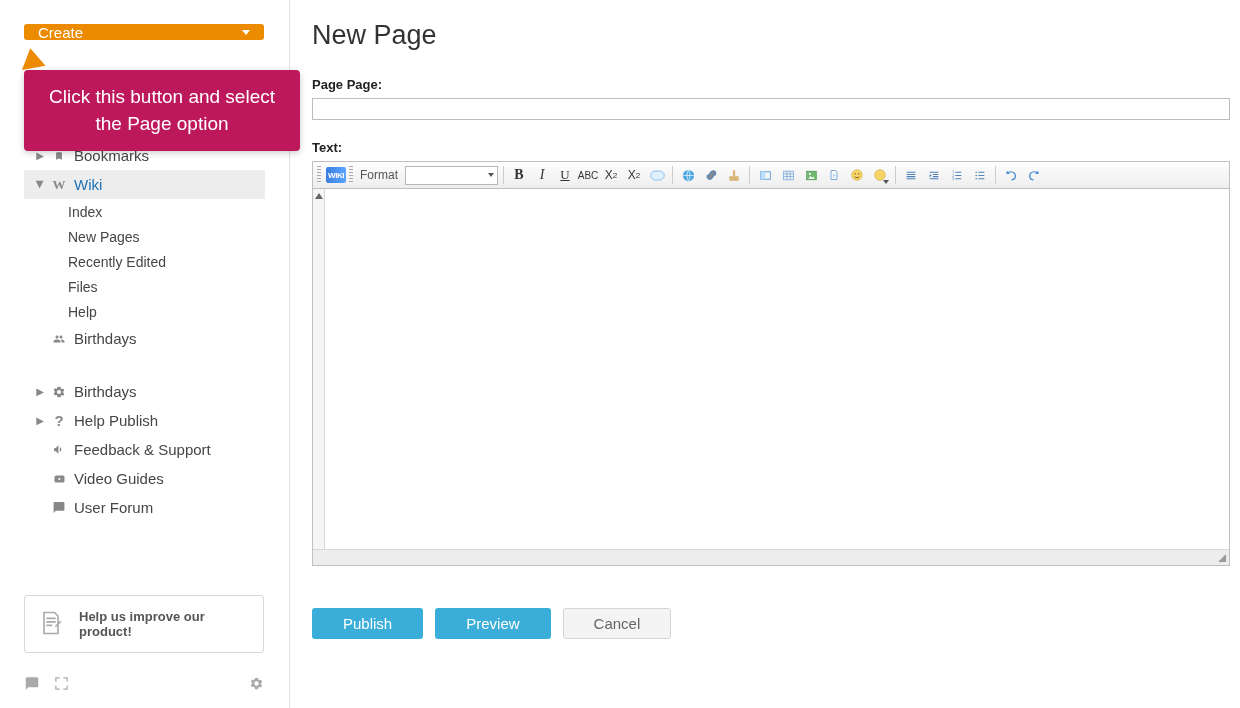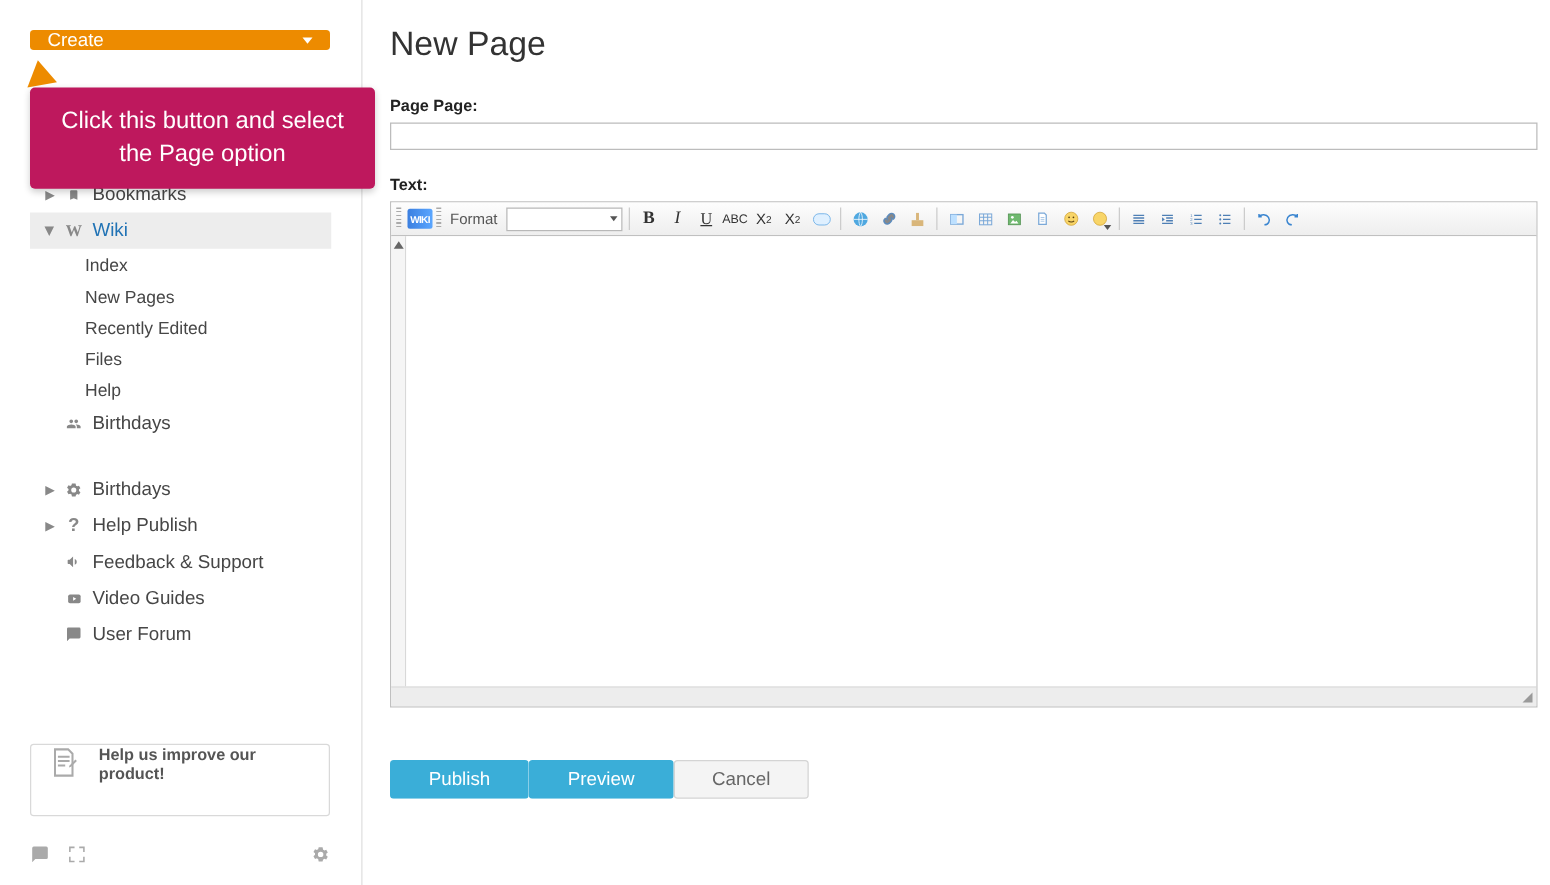--- a/index.html
+++ b/index.html
@@ -19,21 +19,21 @@
   .nav-item .arrow.hidden { visibility: hidden; }
   .nav-item .ico { width: 18px; display: inline-flex; justify-content: center; color: #888; margin-right: 6px; }
   .nav-item.active { background: #ededed; color: #2173b5; }
   .nav-item.active .ico { color: #888; }
   
   .subnav { padding-left: 44px; }
   .subnav .sub-item { height: 25px; display: flex; align-items: center; color: #464646; font-size: 14px; cursor: pointer; }
 
   .nav-sep { height: 24px; }
 
-  .improve-box { position: absolute; left: 24px; bottom: 55px; width: 240px; height: 58px; border: 1px solid #d9d9d9; border-radius: 3px; display: flex; padding: 0 12px; cursor: pointer; }
+  .improve-box { position: absolute; left: 24px; bottom: 55px; width: 240px; height: 58px; border: 1px solid #d9d9d9; border-radius: 3px; display: flex; align-items: center; padding: 0 12px; cursor: pointer; }
   .improve-box .doc-icon { color: #999; margin-right: 14px; }
   .improve-box .txt { font-size: 13px; color: #555; font-weight: 600; }
   
   .sidebar-footer { position: absolute; left: 24px; bottom: 14px; width: 240px; display: flex; align-items: center; justify-content: space-between; color: #999; }
   .sidebar-footer .left-icons { display: flex; gap: 14px; }
   .sidebar-footer svg { cursor: pointer; }
 
   .main { position: absolute; left: 312px; top: 20px; right: 10px; }
   .page-heading { font-size: 27px; font-weight: 400; color: #333; margin-bottom: 26px; }
   .form-label { font-size: 13px; font-weight: 700; color: #222; margin-bottom: 6px; display: block; }
@@ -48,21 +48,21 @@
   .format-select { width: 93px; height: 19px; border: 1px solid #b8b8b8; background: #fff; font-size: 11px; cursor: pointer; display: flex; align-items: center; justify-content: flex-end; padding: 0 3px; }
   .format-select .dd-caret { width: 0; height: 0; border-left: 3px solid transparent; border-right: 3px solid transparent; border-top: 4px solid #555; }
 
   .editor-area { display: flex; height: 360px; }
   .collapse-col { width: 12px; background: #f5f5f5; border-right: 1px solid #d8d8d8; display: flex; align-items: flex-start; justify-content: center; padding-top: 4px; cursor: pointer; }
   .collapse-col .tri { width: 0; height: 0; border-left: 4px solid transparent; border-right: 4px solid transparent; border-bottom: 6px solid #666; }
   .content-area { flex: 1; background: #fff; }
   .editor-bottom { height: 16px; background: #ededed; border-top: 1px solid #d8d8d8; display: flex; justify-content: flex-end; align-items: center; padding-right: 3px; }
   .resize-grip { width: 0; height: 0; border-bottom: 8px solid #9a9a9a; border-left: 8px solid transparent; cursor: nwse-resize; }
 
-  .action-row { margin-top: 42px; display: flex; }
+  .action-row { margin-top: 42px; display: flex; gap: 12px; }
   .btn { height: 31px; padding: 0 30px; border-radius: 3px; border: 1px solid transparent; font-size: 15px; cursor: pointer; }
   .btn-primary { background: #3aaed8; color: #fff; }
   .btn-default { background: #f4f4f4; color: #666; border-color: #d4d4d4; }
 
   .wiki-tb-box { width: 20px; height: 16px; background: linear-gradient(90deg,#3b7fe0,#5aa6ff); border-radius: 2px; display: flex; align-items: center; justify-content: center; color: #fff; font-size: 8px; font-weight: 700; letter-spacing: -0.5px; }
 </style>
 </head>
 <body>
 
 <div class="sidebar">

